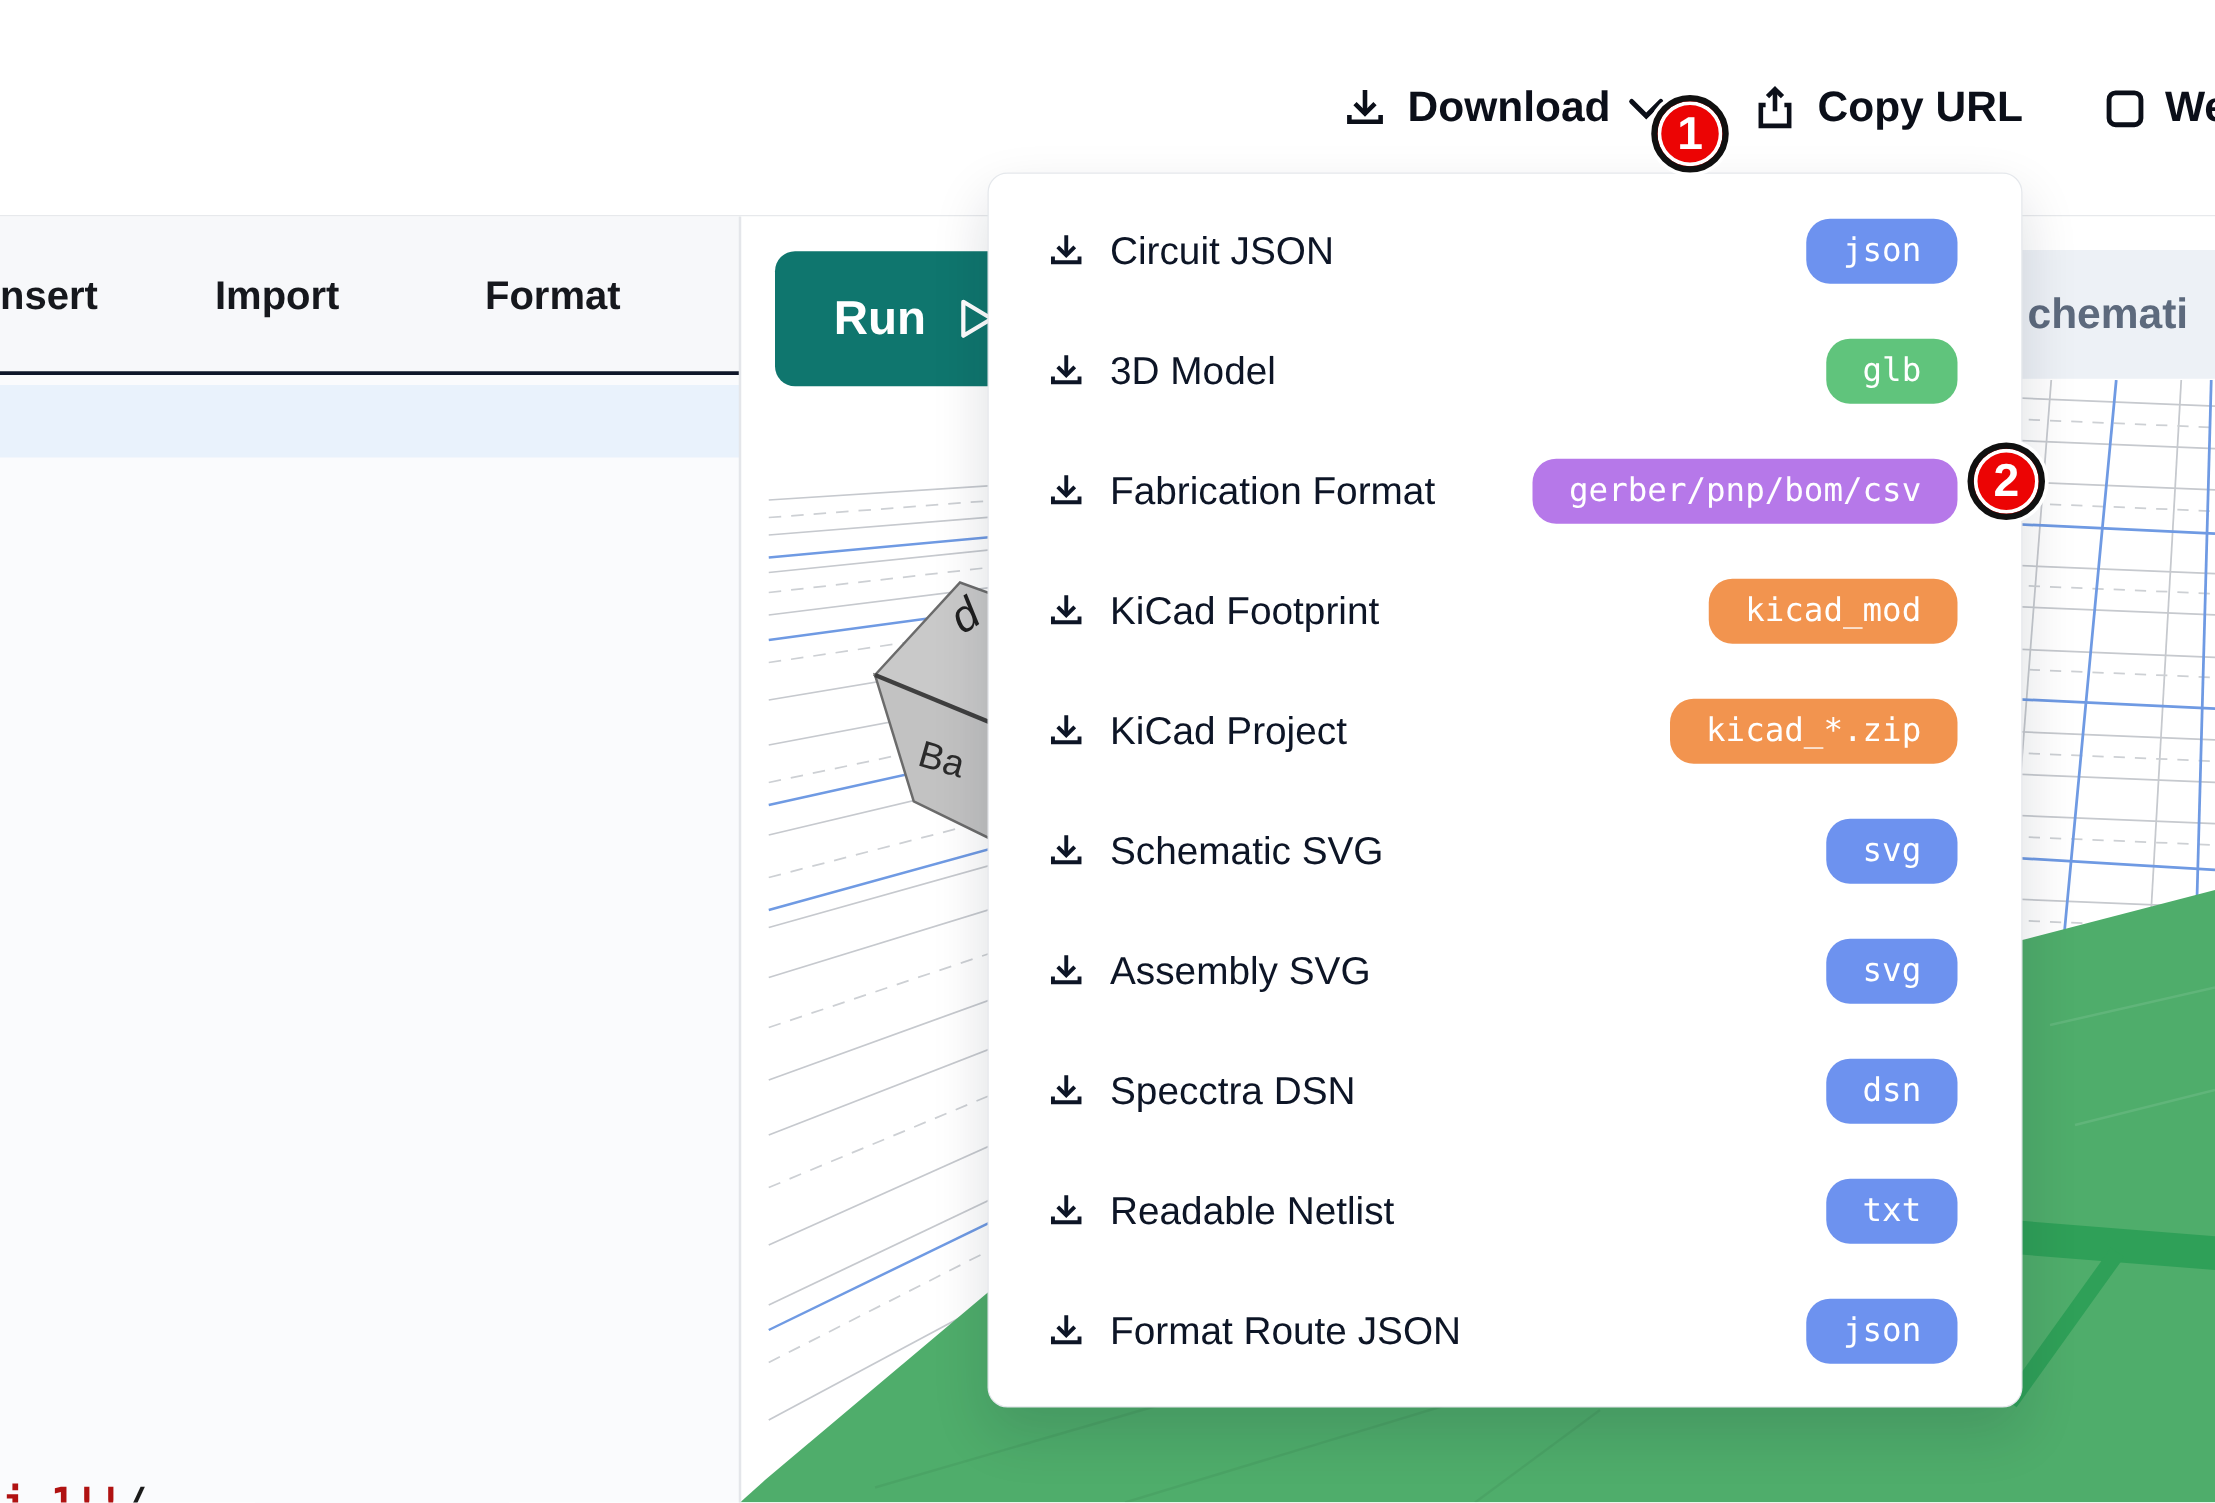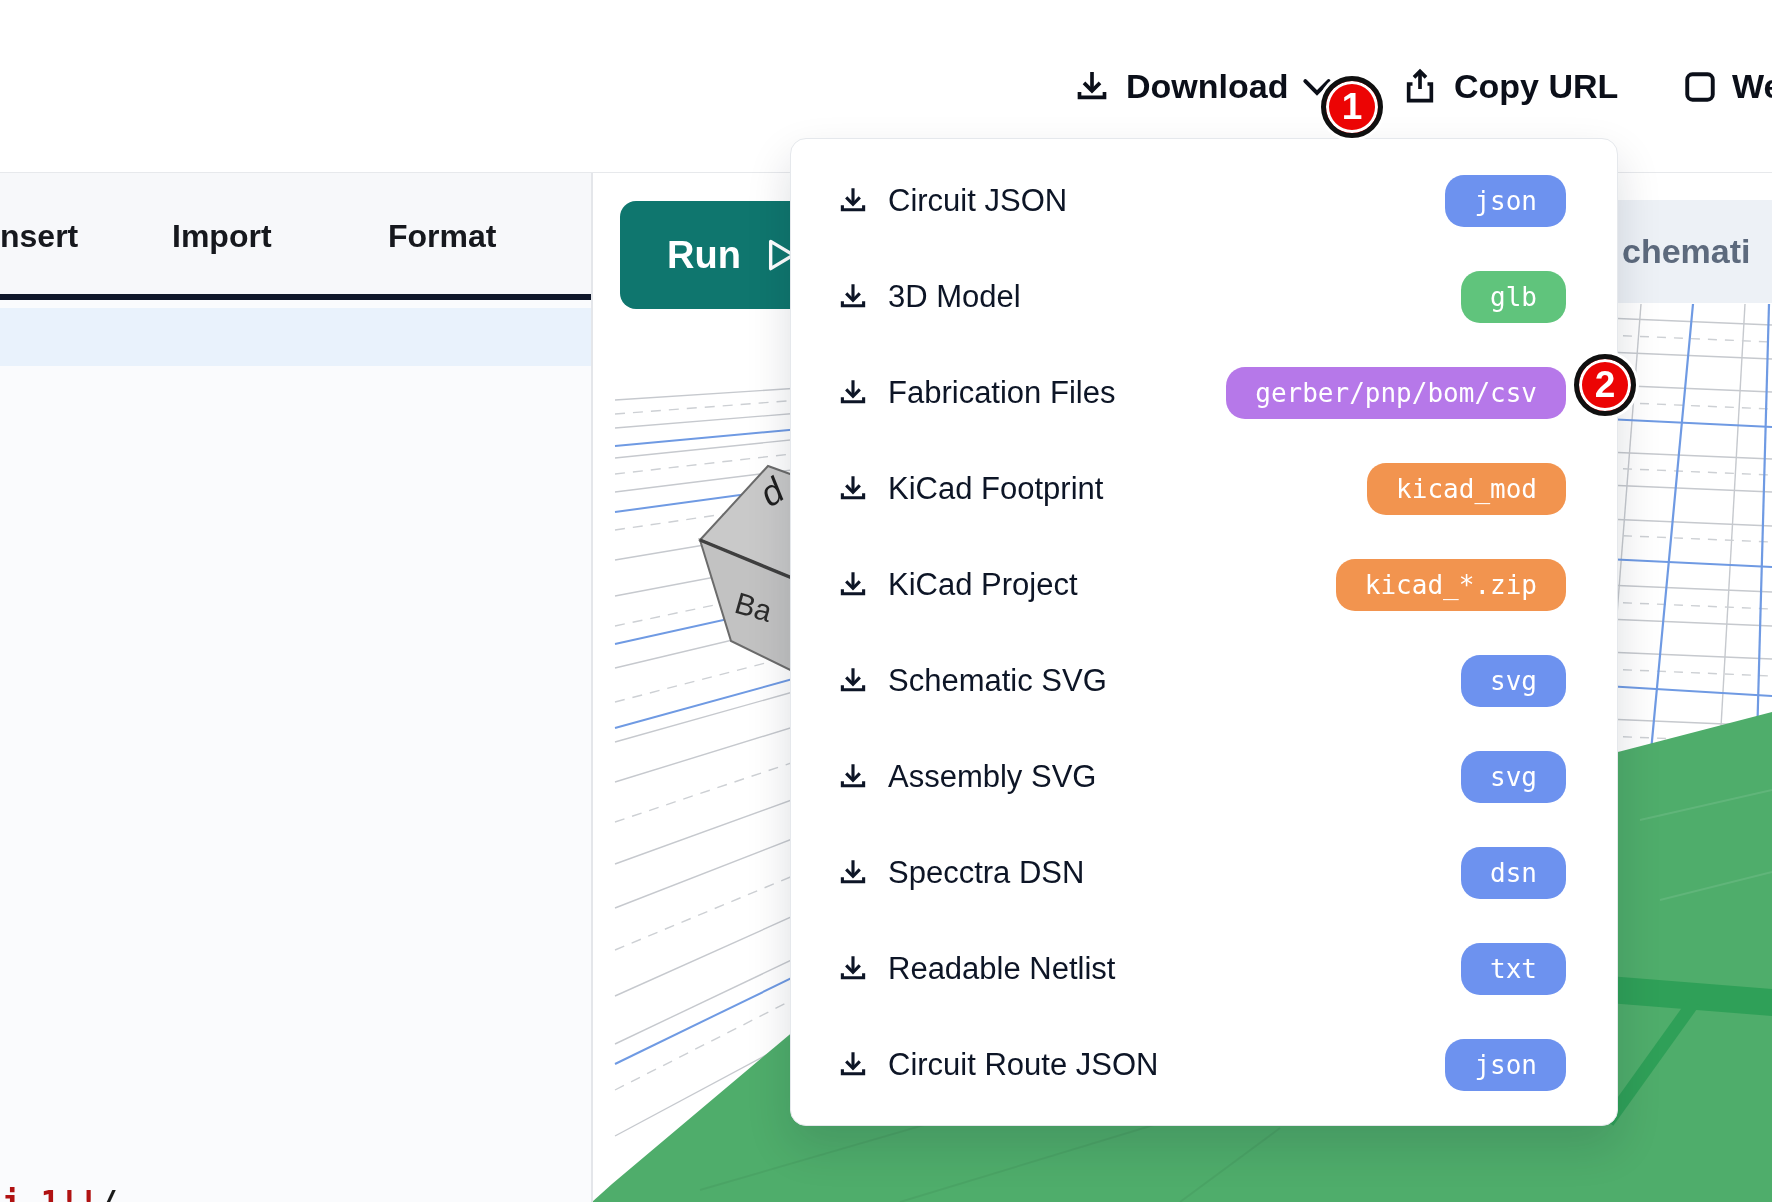--- a/index.html
+++ b/index.html
@@ -9,21 +9,21 @@
   
   .topbar { position:absolute; left:0; top:0; width:1772px; height:173px;
             background:#ffffff; border-bottom:1px solid #e7e9ec; z-index:10; }
   .tb-group { position:absolute; top:0; height:173px; display:flex; align-items:center; gap:14px; }
   .tb-label { font-size:34px; font-weight:600; color:#0b0f19; white-space:nowrap; }
   .tb-label.muted { color:#9aa1ab; }
   .tb-icon { display:flex; align-items:center; }
 
   
   .menubar { position:absolute; left:0; top:173px; width:592px; height:127px;
-             background:#f7f8fa; border-bottom:6px solid #0f172a; z-index:5; }
+             background:#f7f8fa; border-bottom:3px solid #0f172a; z-index:5; }
   .menu-item { position:absolute; top:0; height:127px; display:flex; align-items:center;
                font-size:32px; font-weight:600; color:#16181d; }
 
   
   .editor { position:absolute; left:0; top:300px; width:592px; height:902px;
             background:#fafbfd; overflow:hidden; z-index:4; }
   .editor-highlight { position:absolute; left:0; top:8px; width:592px; height:58px; background:#e9f2fc; }
   .code-line { position:absolute; left:2px; top:883px; font-family:"DejaVu Sans Mono", monospace;
                font-size:32px; font-weight:bold; white-space:pre; }
   .code-red { color:#b01212; }
@@ -260,21 +260,21 @@
     <span class="badge" style="background-color: rgb(96, 196, 124);">glb</span>
   </div>
   <div class="dd-item">
     <span class="dl-ic">
         <svg width="34" height="34" viewBox="0 0 24 24" fill="none" stroke="#0d1526" stroke-width="2.2">
           <path d="M12 3v10.5"></path>
           <path d="M7.2 9.5 12 14.3 16.8 9.5"></path>
           <path d="M4.5 15v3.2h15V15"></path>
         </svg>
       </span>
-    <span class="dd-label">Fabrication Files</span>
+    <span class="dd-label">Fabrication Format</span>
     <span class="badge" style="background-color: rgb(182, 120, 233);">gerber/pnp/bom/csv</span>
   </div>
   <div class="dd-item">
     <span class="dl-ic">
         <svg width="34" height="34" viewBox="0 0 24 24" fill="none" stroke="#0d1526" stroke-width="2.2">
           <path d="M12 3v10.5"></path>
           <path d="M7.2 9.5 12 14.3 16.8 9.5"></path>
           <path d="M4.5 15v3.2h15V15"></path>
         </svg>
       </span>
@@ -337,21 +337,21 @@
     <span class="badge" style="background-color: rgb(109, 146, 239);">txt</span>
   </div>
   <div class="dd-item">
     <span class="dl-ic">
         <svg width="34" height="34" viewBox="0 0 24 24" fill="none" stroke="#0d1526" stroke-width="2.2">
           <path d="M12 3v10.5"></path>
           <path d="M7.2 9.5 12 14.3 16.8 9.5"></path>
           <path d="M4.5 15v3.2h15V15"></path>
         </svg>
       </span>
-    <span class="dd-label">Circuit Route JSON</span>
+    <span class="dd-label">Format Route JSON</span>
     <span class="badge" style="background-color: rgb(109, 146, 239);">json</span>
   </div>
 </div>
 
 <div class="step-circle" id="step1">
   <span>1</span>
 </div>
 <div class="step-circle" id="step2">
   <span>2</span>
 </div>

